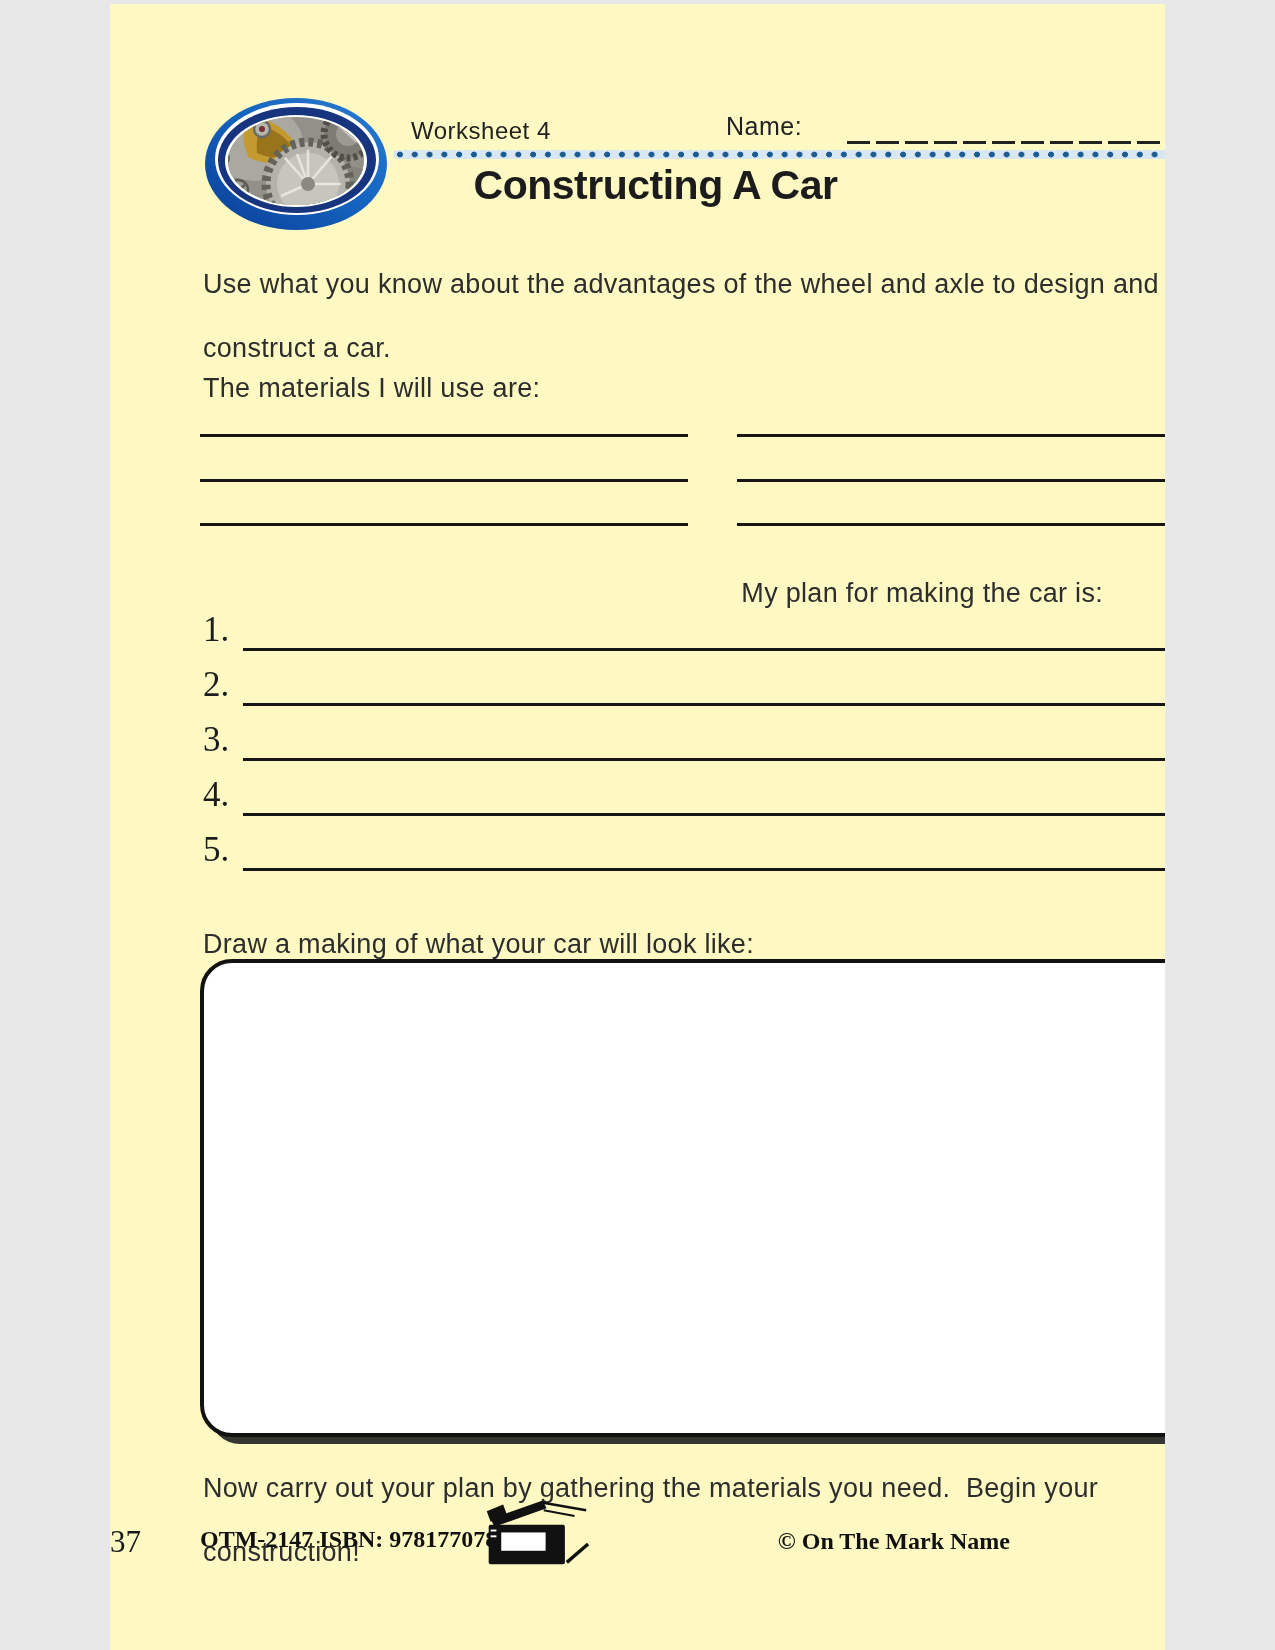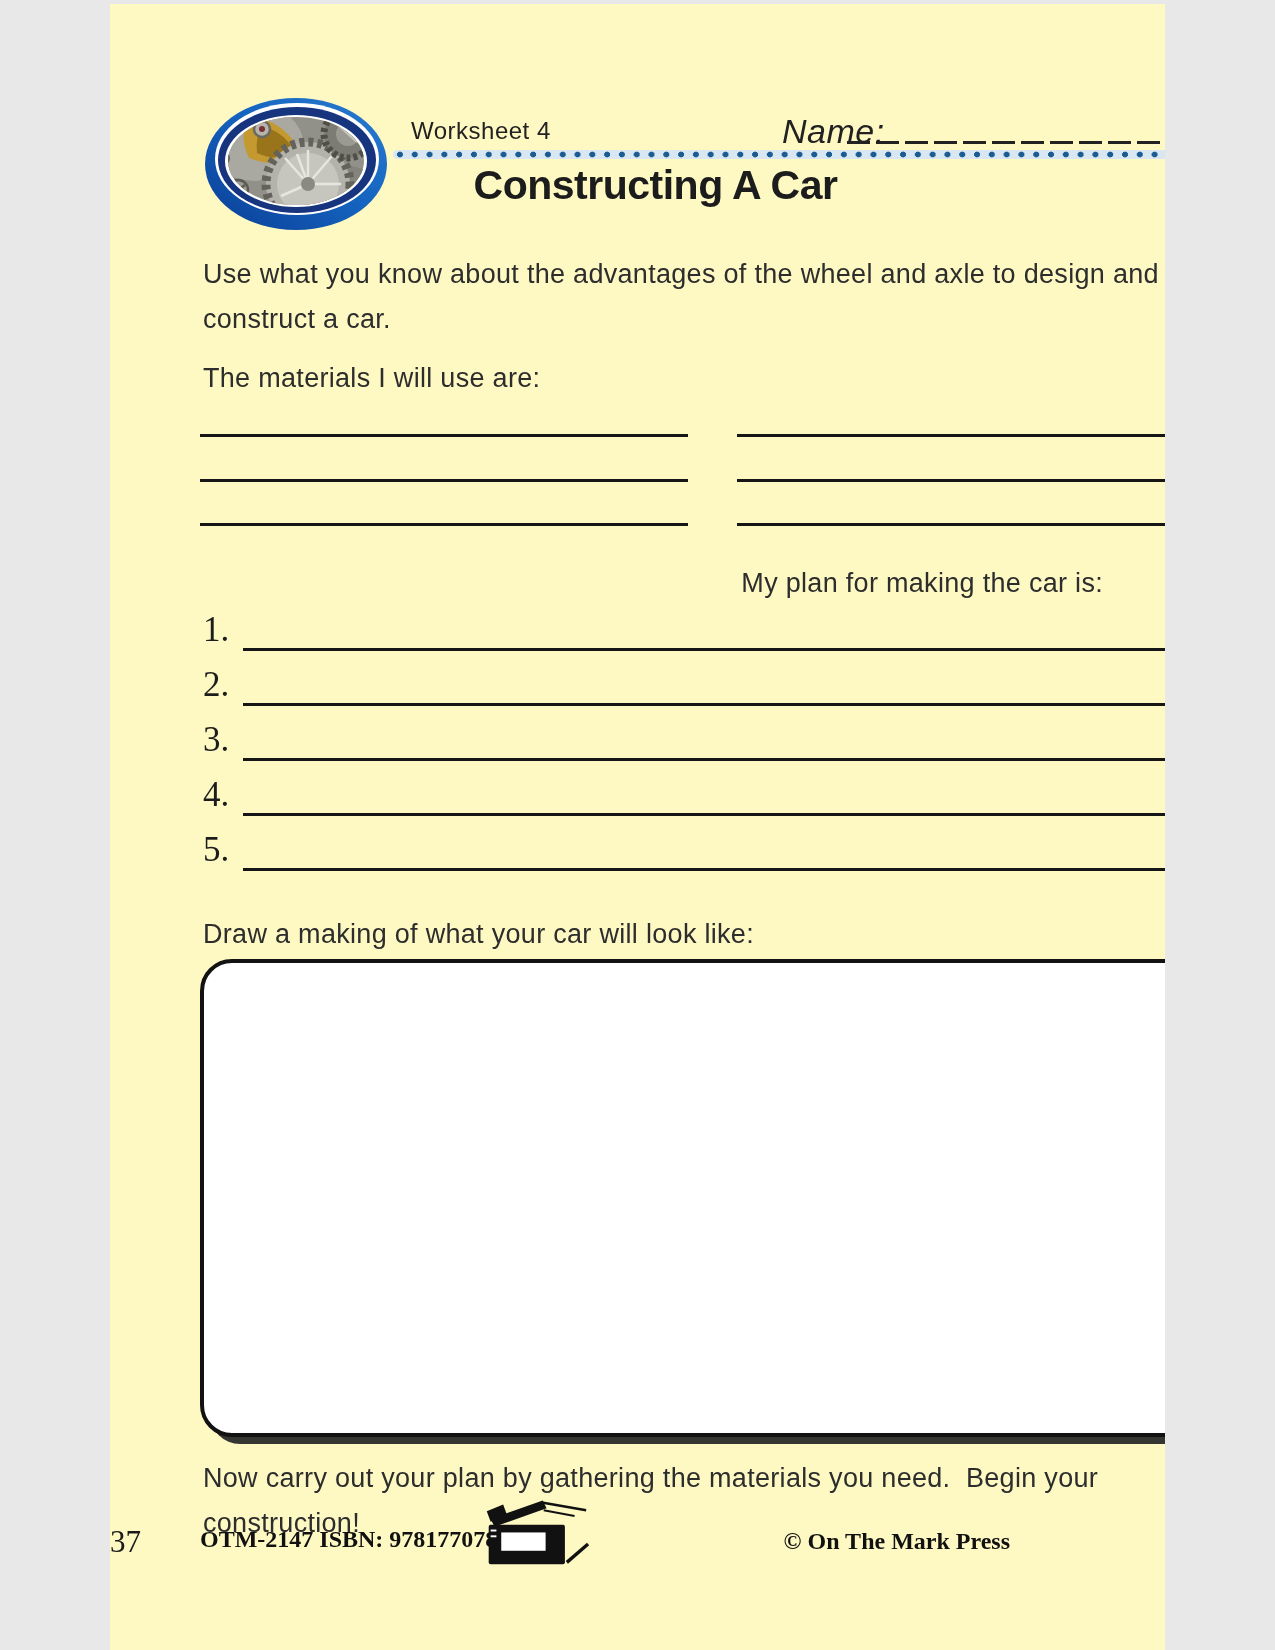--- a/index.html
+++ b/index.html
@@ -4,31 +4,31 @@
 <style>
   html,body{margin:0;padding:0;background:#e8e8e8;}
   .page{
     position:relative;width:1055px;height:1650px;background:#fef9c3;
     margin:4px auto;overflow:hidden;
     font-family:"Liberation Sans","DejaVu Sans",sans-serif;color:#2b2b2b;
   }
   
   .logo{position:absolute;left:95px;top:94px;width:182px;height:132px;}
   .worksheet-label{position:absolute;left:301px;top:113px;font-size:24px;letter-spacing:.5px;color:#222;}
-  .name-label{position:absolute;left:672px;top:108px;font-size:34px;letter-spacing:.5px;color:#222;font-style:italic;}
+  .name-label{position:absolute;left:616px;top:108px;font-size:25px;letter-spacing:.5px;color:#222;}
   .name-line{position:absolute;left:737px;top:137px;width:381px;height:3px;
     background:repeating-linear-gradient(90deg,#222 0 23px,rgba(0,0,0,0) 23px 29px);}
   .dotted-rule{position:absolute;left:283px;top:146px;width:842px;height:9px;border-radius:5px;
     background-color:#d9e7f3;
     background-image:radial-gradient(circle at 7px 4.5px,#1d5c92 2.7px,rgba(0,0,0,0) 3.2px);
     background-size:14.8px 9px;background-repeat:repeat-x;}
   .title{position:absolute;left:0;right:0;top:158px;margin:0;text-align:center;
     font-size:41px;font-weight:700;letter-spacing:-0.5px;color:#1c1c1c;padding-left:36px;}
   
-  .para{position:absolute;margin:0;font-size:27px;line-height:45px;letter-spacing:.3px;white-space:pre-wrap;color:#2d2d2d;}
+  .para{position:absolute;margin:0;font-size:27px;line-height:64px;letter-spacing:.3px;white-space:pre-wrap;color:#2d2d2d;}
   .intro{left:93px;top:248px;width:980px;}
   .materials-prompt{left:93px;top:352px;width:900px;}
   .plan-prompt{left:93px;top:557px;width:900px;text-align:right;}
   .draw-prompt{left:93px;top:908px;width:950px;}
   .closing{left:93px;top:1452px;width:930px;}
   
   .blank-line{position:absolute;height:0;border-bottom:3px solid #161616;}
   
   .plan-row{position:absolute;left:93px;width:1018px;height:48px;display:flex;align-items:flex-end;}
   .plan-num{font-family:"Liberation Serif","DejaVu Serif",serif;font-size:35px;line-height:1;
@@ -151,15 +151,15 @@
       <line x1="67" y1="13" x2="113" y2="21" stroke="#111" stroke-width="2.5"></line>
       <line x1="69" y1="21" x2="101" y2="27" stroke="#111" stroke-width="2"></line>
       <rect x="12" y="36" width="79" height="41" rx="2" fill="#111"></rect>
       <rect x="25" y="44" width="46" height="19" fill="#fff"></rect>
       <line x1="14" y1="42" x2="20" y2="42" stroke="#fff" stroke-width="2"></line>
       <line x1="14" y1="48" x2="20" y2="48" stroke="#fff" stroke-width="2"></line>
       <line x1="93" y1="75" x2="115" y2="56" stroke="#111" stroke-width="3.5"></line>
     </svg>
   </div>
   <div class="page-number">37</div>
-  <div class="footer-right">© On The Mark Press</div>
+  <div class="footer-right">© On The Mark Name</div>
 
 </div>
 
 </body></html>

